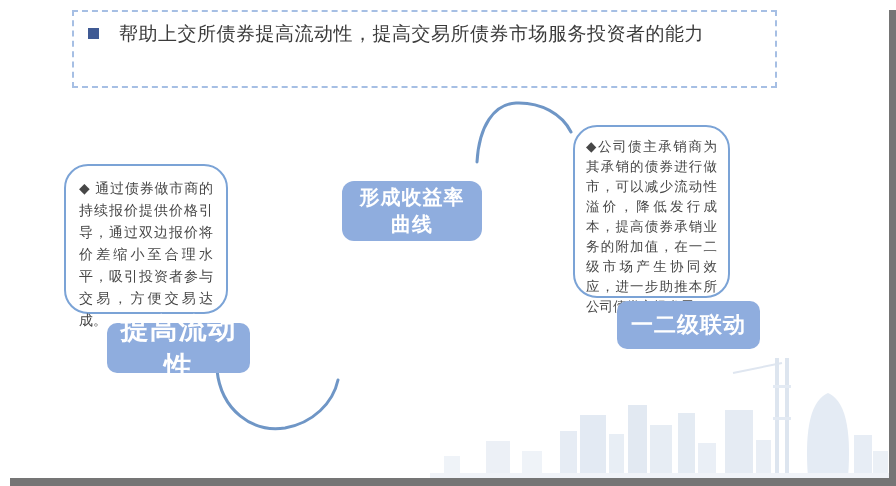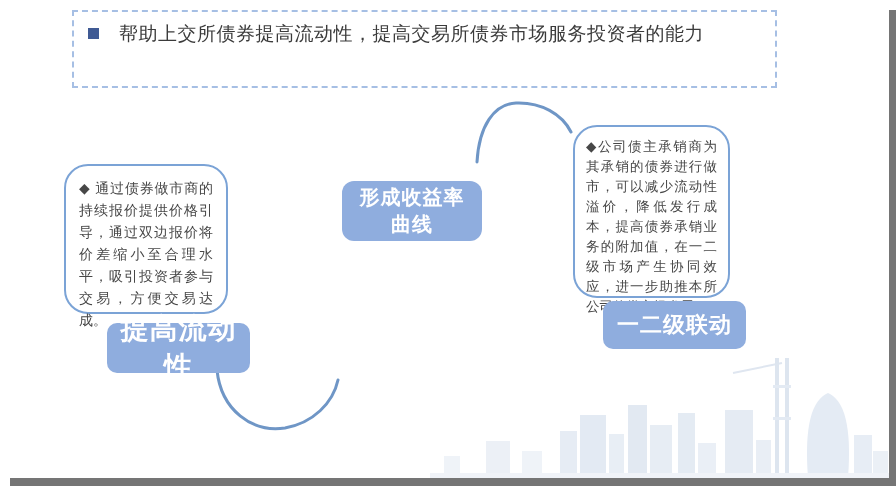--- a/index.html
+++ b/index.html
@@ -53,21 +53,21 @@
 
   
   .tag{
     position:absolute;background:var(--accent-label);color:#fff;
     font-weight:bold;text-align:center;z-index:3;
     display:flex;align-items:center;justify-content:center;
     letter-spacing:1px;
   }
   .tag-left{left:107px;top:323px;width:143px;height:50px;border-radius:10px;font-size:28px;}
   .tag-mid{left:342px;top:157px;width:140px;height:60px;border-radius:12px;font-size:20px;line-height:27px;padding:0 13px;word-break:break-all;margin-top:24px;}
-  .tag-right{left:603px;top:301px;width:143px;height:48px;border-radius:10px;font-size:22px;}
+  .tag-right{left:617px;top:301px;width:143px;height:48px;border-radius:10px;font-size:22px;}
 
   
   .connectors{position:absolute;left:0;top:0;width:896px;height:486px;z-index:2;pointer-events:none;}
   .arc{fill:none;stroke:var(--connector);stroke-width:3;stroke-linecap:round;}
 
   
   .skyline{position:absolute;left:430px;top:355px;width:460px;height:123px;z-index:0;}
 
   
   .shadow-right{position:absolute;right:0;top:10px;bottom:8px;width:7px;background:var(--shadow);z-index:5;}

